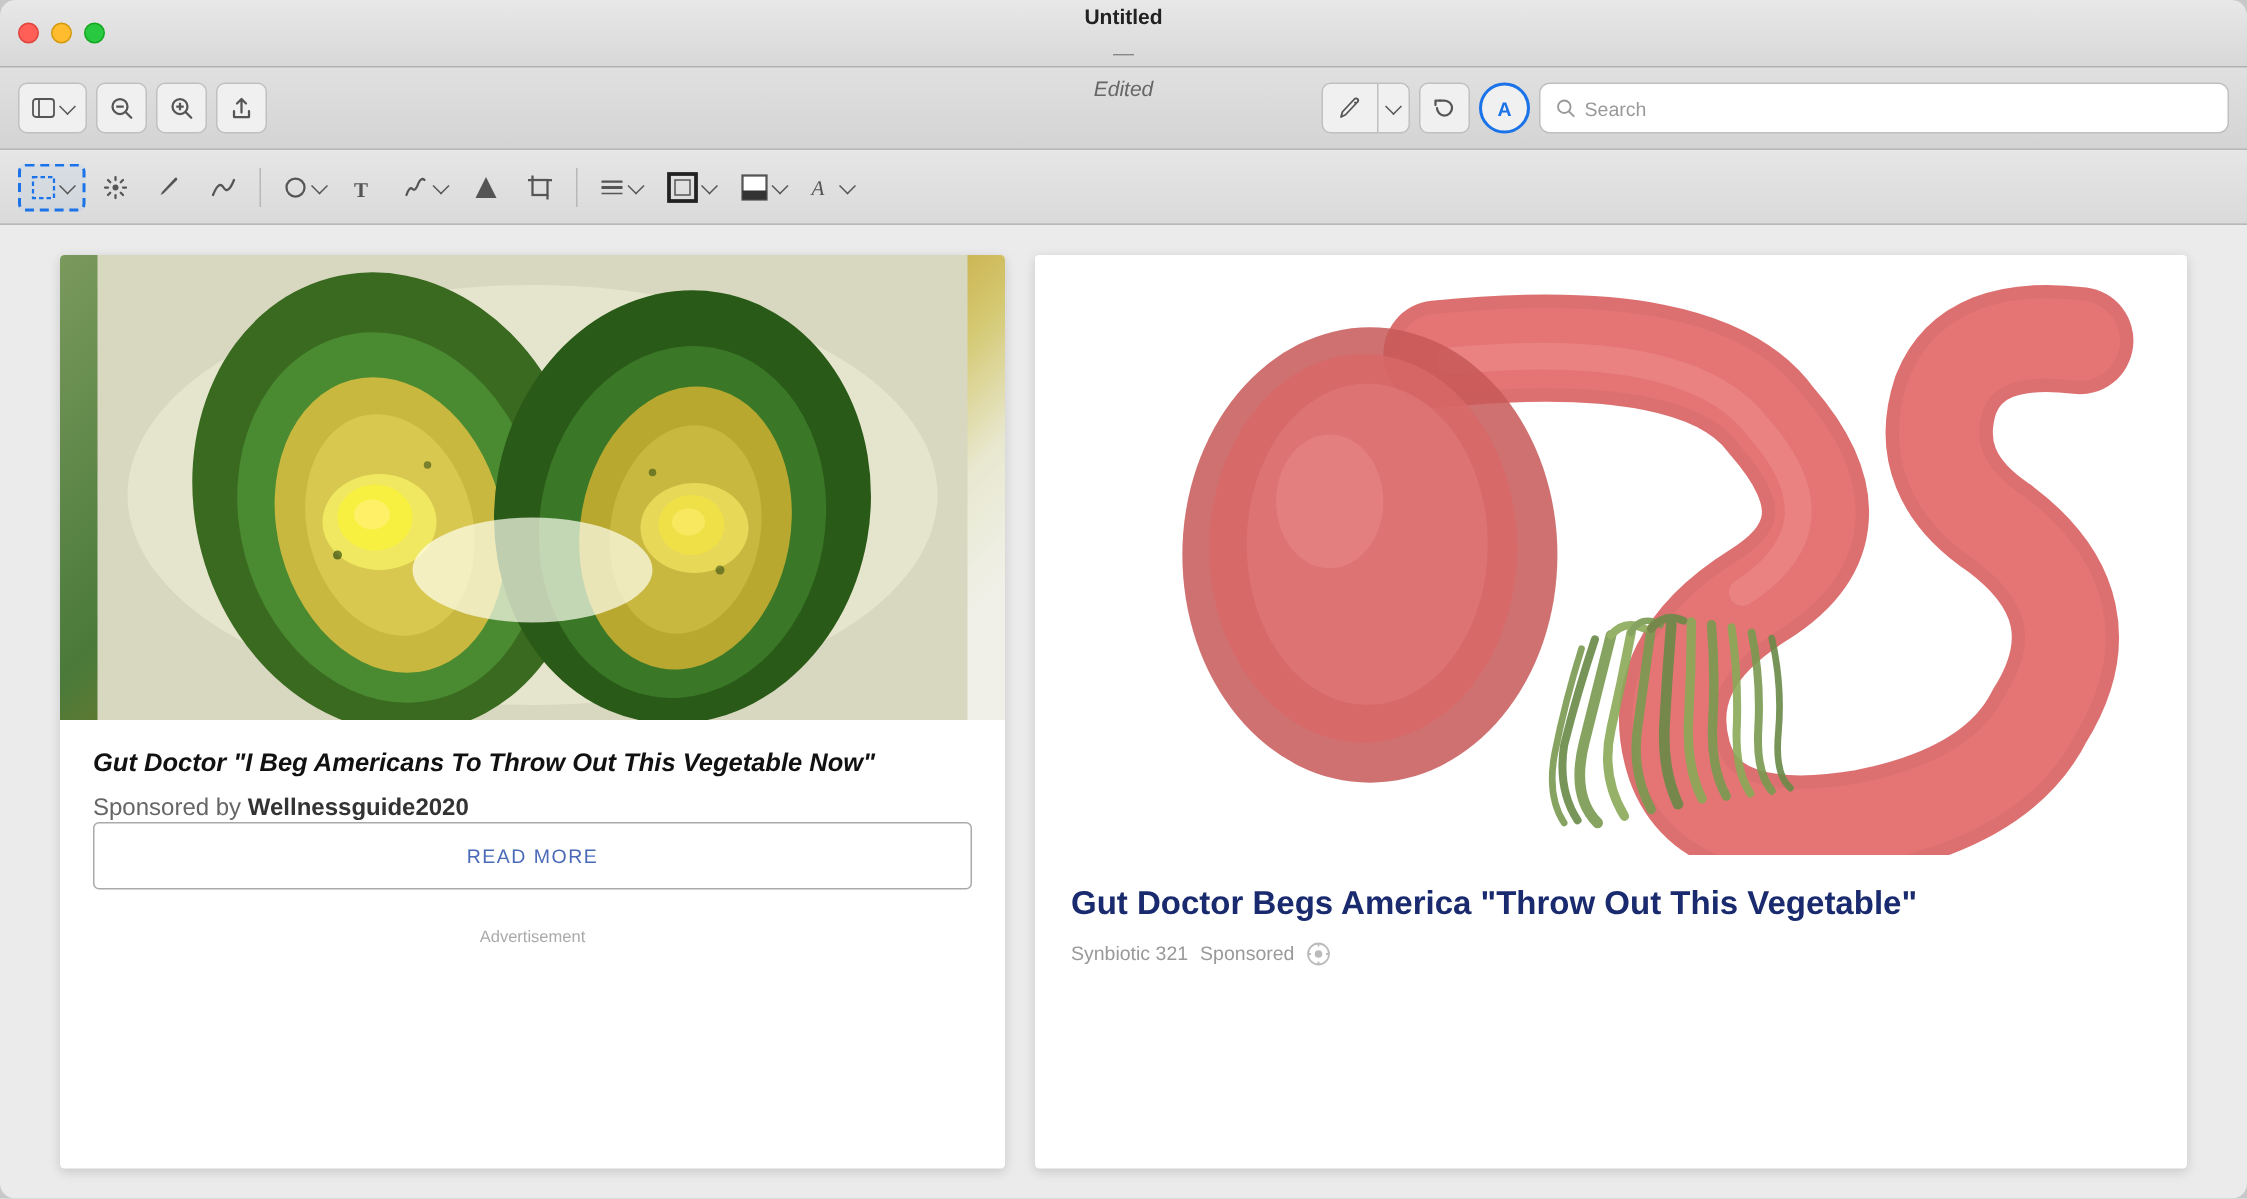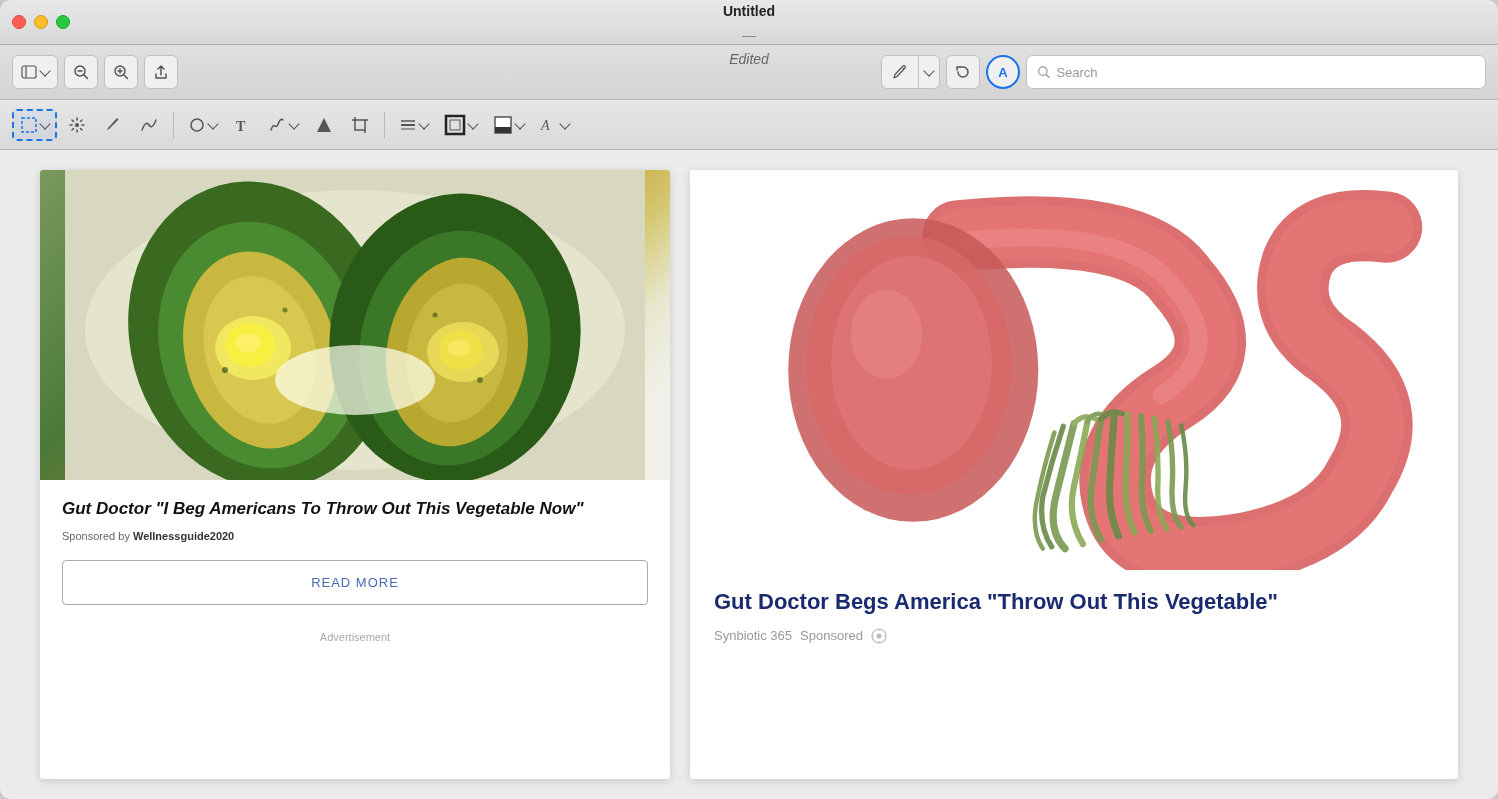--- a/index.html
+++ b/index.html
@@ -235,23 +235,23 @@
     }
     .card-title-left {
       font-size: 17px;
       font-weight: 700;
       font-style: italic;
       color: #111;
       line-height: 1.3;
       margin-bottom: 10px;
     }
     .card-sponsor-left {
-      font-size: 11px;
+      font-size: 16px;
       color: #666;
-      margin-bottom: 18px;
+      margin-bottom: 0;
     }
     .card-sponsor-left strong {
       color: #333;
       font-weight: 700;
     }
     .card-btn {
       display: block;
       width: 100%;
       padding: 14px;
       text-align: center;
@@ -602,21 +602,21 @@
         <ellipse cx="250" cy="200" rx="140" ry="170" fill="#c85858" opacity="0.85"></ellipse>
         <ellipse cx="245" cy="195" rx="115" ry="145" fill="#d86868" opacity="0.8"></ellipse>
         <ellipse cx="248" cy="192" rx="90" ry="120" fill="#e07878" opacity="0.7"></ellipse>
 
         <ellipse cx="220" cy="160" rx="40" ry="50" fill="#f09090" opacity="0.4"></ellipse>
       </svg>
     </div>
     <div class="card-content-right">
       <div class="card-title-right">Gut Doctor Begs America "Throw Out This Vegetable"</div>
       <div class="card-meta-right">
-        <span class="meta-brand">Synbiotic 365</span>
+        <span class="meta-brand">Synbiotic 321</span>
         <span class="meta-sponsored">Sponsored</span>
         <svg class="meta-icon" viewBox="0 0 16 16" fill="none">
           <circle cx="8" cy="8" r="7" stroke="#bbb" stroke-width="1.2"></circle>
           <circle cx="8" cy="8" r="2.5" fill="#bbb"></circle>
           <line x1="8" y1="1" x2="8" y2="3" stroke="#bbb" stroke-width="1.2"></line>
           <line x1="8" y1="13" x2="8" y2="15" stroke="#bbb" stroke-width="1.2"></line>
           <line x1="1" y1="8" x2="3" y2="8" stroke="#bbb" stroke-width="1.2"></line>
           <line x1="13" y1="8" x2="15" y2="8" stroke="#bbb" stroke-width="1.2"></line>
         </svg>
       </div>

